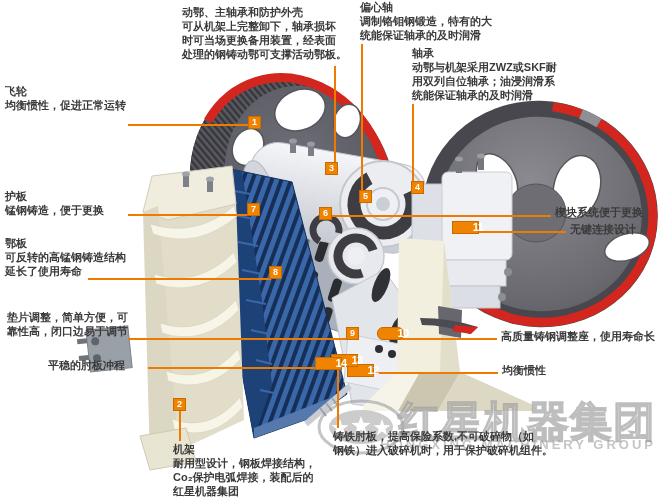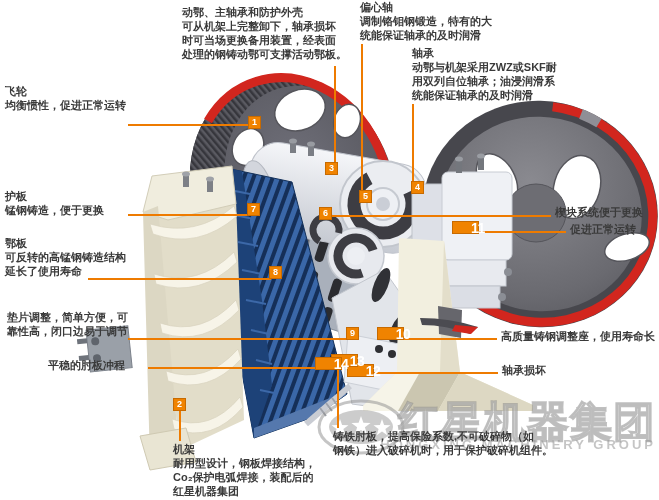--- a/index.html
+++ b/index.html
@@ -7,21 +7,21 @@
 #machine{position:absolute;left:0;top:0;z-index:1;}
 #watermark{position:absolute;left:0;top:0;width:659px;height:500px;z-index:2;pointer-events:none;}
 .wm-cn{position:absolute;left:398px;top:394px;font-size:42px;font-weight:bold;letter-spacing:1px;color:rgba(238,238,238,0.5);-webkit-text-stroke:1.4px rgba(128,128,128,0.48);white-space:nowrap;}
 .wm-en{position:absolute;right:3px;top:437px;font-size:13px;font-weight:bold;letter-spacing:3px;color:rgba(150,150,150,0.55);white-space:nowrap;}
 #connectors{position:absolute;left:0;top:0;z-index:3;}
 #badges{position:absolute;left:0;top:0;z-index:4;}
 #annotations{position:absolute;left:0;top:0;z-index:5;}
 .ann{position:absolute;color:#3a3a3a;font-size:11px;line-height:14px;white-space:nowrap;font-weight:bold;}
 .conn{position:absolute;background:#ee7b00;}
 .badge{position:absolute;width:13px;height:13px;background:#f08300;border:1px solid #c76a00;box-sizing:border-box;color:#fff;font-size:9px;font-weight:bold;display:flex;align-items:center;justify-content:center;line-height:1;}
-.badge.two{font-size:14px;letter-spacing:-0.5px;padding-left:25px;}
+.badge.two{font-size:11px;letter-spacing:-0.5px;padding-left:25px;}
 </style>
 </head>
 <body>
 
 <svg id="machine" width="659" height="500" viewBox="0 0 659 500">
   <defs>
     <pattern id="ridge" width="9" height="9" patternUnits="userSpaceOnUse" patternTransform="rotate(20)">
       <rect width="9" height="9" fill="#3a67a8"></rect>
       <rect width="4" height="9" fill="#152f58"></rect>
     </pattern>
@@ -204,21 +204,21 @@
 <div id="badges">
     <div class="badge" style="left: 248px; top: 116px;">1</div>
     <div class="badge" style="left: 173px; top: 398px;">2</div>
     <div class="badge" style="left: 325px; top: 162px;">3</div>
     <div class="badge" style="left: 411px; top: 181px;">4</div>
     <div class="badge" style="left: 359px; top: 190px;">5</div>
     <div class="badge" style="left: 319px; top: 207px;">6</div>
     <div class="badge" style="left: 247px; top: 203px;">7</div>
     <div class="badge" style="left: 269px; top: 266px;">8</div>
     <div class="badge" style="left: 346px; top: 327px;">9</div>
-    <div class="badge two" style="left: 377px; top: 327px;">10</div>
+    <div class="badge two" style="left: 377px; top: 327px; border-radius: 6px;">10</div>
     <div class="badge two" style="left: 452px; top: 221px;">11</div>
     <div class="badge two" style="left: 347px; top: 364px;">12</div>
     <div class="badge two" style="left: 331px; top: 354px;">13</div>
     <div class="badge two" style="left: 315px; top: 357px; text-align: center;">14</div>
   </div>
 <div id="annotations">
     <div class="ann" style="left: 182px; top: 5px;">
       <div>动鄂、主轴承和防护外壳</div>
       <div>可从机架上完整卸下，轴承损坏</div>
       <div>时可当场更换备用装置，经表面</div>
@@ -252,27 +252,27 @@
       <div>垫片调整，简单方便，可</div>
       <div>靠性高，闭口边易于调节</div>
     </div>
     <div class="ann" style="left: 48px; top: 358px;">
       <div>平稳的肘板冲程</div>
     </div>
     <div class="ann" style="left: 555px; top: 205px;">
       <div>楔块系统便于更换</div>
     </div>
     <div class="ann" style="left: 570px; top: 222px;">
-      <div>促进正常运转</div>
+      <div>无键连接设计</div>
     </div>
     <div class="ann" style="left: 501px; top: 329px;">
       <div>高质量铸钢调整座，使用寿命长</div>
     </div>
     <div class="ann" style="left: 502px; top: 363px;">
-      <div>轴承损坏</div>
+      <div>均衡惯性</div>
     </div>
     <div class="ann" style="left: 173px; top: 442px;">
       <div>机架</div>
       <div>耐用型设计，钢板焊接结构，</div>
       <div>Co₂保护电弧焊接，装配后的</div>
       <div>红星机器集团</div>
     </div>
     <div class="ann" style="left: 333px; top: 429px;">
       <div>铸铁肘板，提高保险系数,不可破碎物（如</div>
       <div>钢铁）进入破碎机时，用于保护破碎机组件。</div>

